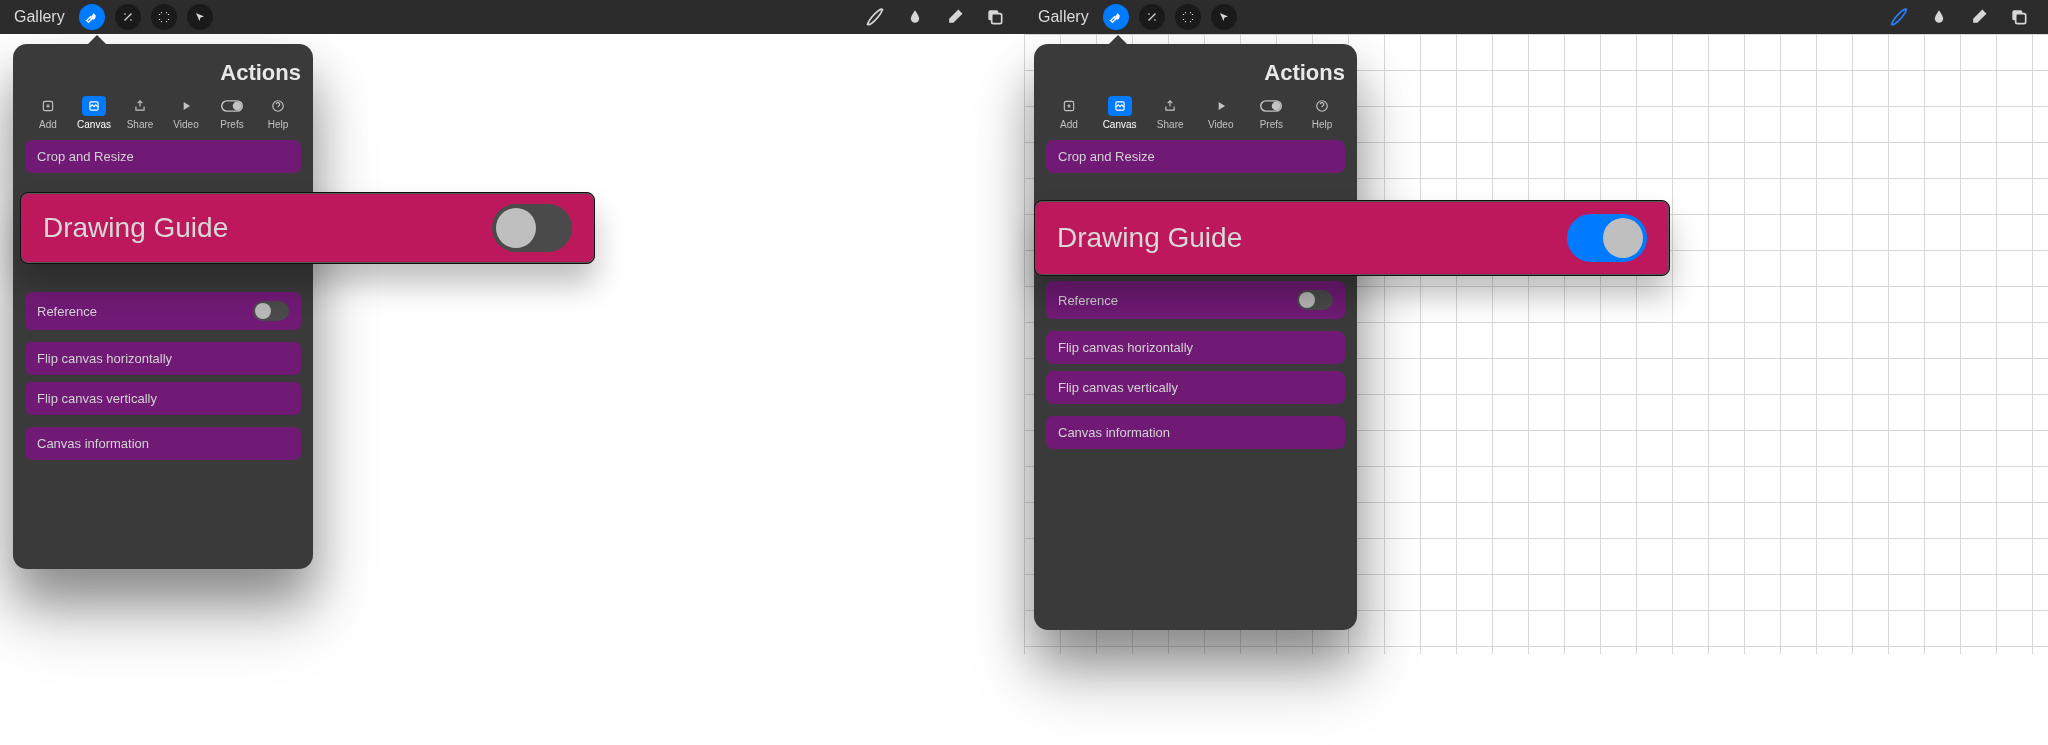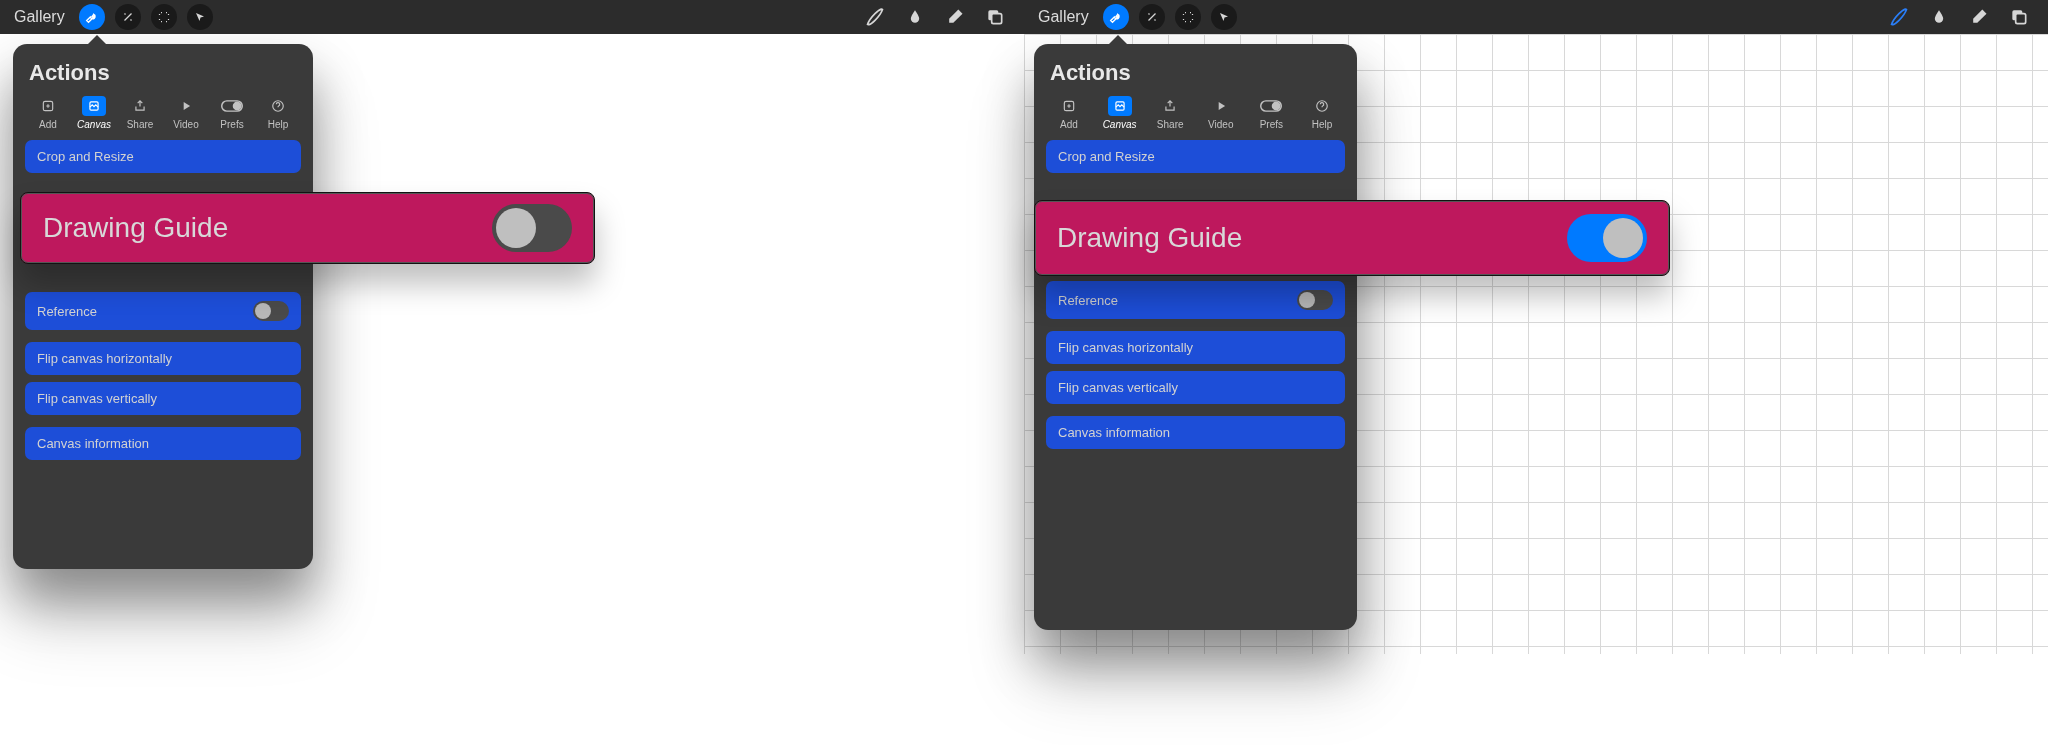--- a/index.html
+++ b/index.html
@@ -14,20 +14,21 @@
   }
   .stage {
     display: flex;
     width: 2048px;
     height: 745px;
   }
   .pane {
     position: relative;
     height: 654px;
     background: #ffffff;
+    text-align: right;
   }
   .pane.left { width: 1024px; }
   .pane.right { width: 1024px; }
 
   
   .grid-bg {
     position: absolute;
     inset: 0;
     top: 34px;
     background-color: #ffffff;
@@ -120,30 +121,30 @@
   }
   .tab {
     display: flex;
     flex-direction: column;
     align-items: center;
     gap: 3px;
     font-size: 10px;
     color: #c2c2c2;
     width: 42px;
   }
-  .tab.active { color: #ffffff; font-style: italic; }
+  .tab.active { color: #ffffff; }
   .tab .ico {
     width: 24px; height: 20px;
     border-radius: 4px;
     display: flex; align-items: center; justify-content: center;
   }
   .tab.active .ico { background: #007aff; color: #fff; }
 
   .row {
-    background: #1d4ed8;
+    background: #701a75;
     border-radius: 7px;
     margin-bottom: 7px;
     padding: 9px 12px;
     font-size: 13px;
     color: #d2d2d2;
     display: flex;
     align-items: center;
     justify-content: space-between;
   }
   .row.spacer-top { margin-top: 12px; }

